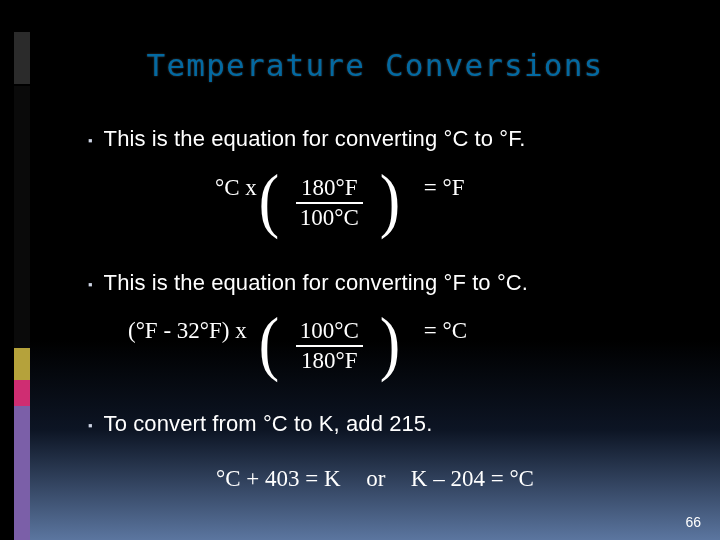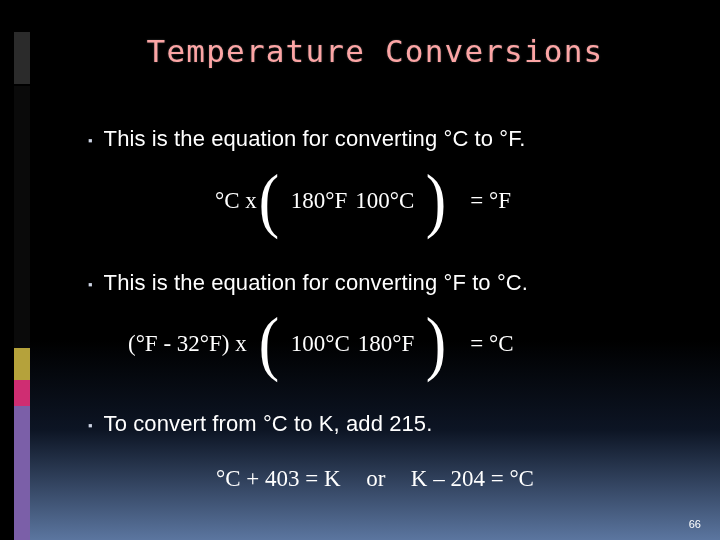--- a/index.html
+++ b/index.html
@@ -71,24 +71,24 @@
   }
   #seg-bluegray {
     top: 86px;
     height: 262px;
     background: #0a0a0a;
   }
   
   #title {
     position: absolute;
     left: 30px;
-    top: 33px;
+    top: 47px;
     width: 690px;
     text-align: center;
-    color: #fca5a5;
+    color: #0369a1;
     font-family: "DejaVu Sans Mono", monospace;
     font-size: 31px;
     letter-spacing: 1.2px;
     font-weight: normal;
     text-shadow: 0 0 2px rgba(255,255,255,0.25);
   }
   
   .bullet-row {
     position: absolute;
     display: flex;
@@ -110,40 +110,39 @@
   #bullet1 { left: 88px; top: 126px; }
   #bullet2 { left: 88px; top: 270px; }
   #bullet3 { left: 88px; top: 411px; }
 
   
   .equation {
     position: absolute;
     color: #ffffff;
     font-family: "Liberation Serif", serif;
     display: flex;
-    align-items: center;
   }
   .eq-text {
     font-size: 23px;
     white-space: nowrap;
   }
   .paren {
     font-family: "Liberation Serif", serif;
     font-size: 72px;
     line-height: 0.72;
     font-weight: normal;
     color: #ffffff;
     display: inline-block;
     transform: scaleX(0.85);
   }
   .fraction {
     display: inline-flex;
-    flex-direction: row;
+    flex-direction: column;
     align-items: center;
-    margin: 0 6px;
+    margin: 0 15px;
   }
   .frac-num, .frac-den {
     font-size: 23px;
     line-height: 1.14;
     white-space: nowrap;
     padding: 0 4px;
   }
   .frac-bar {
     width: 100%;
     height: 2px;
@@ -168,21 +167,21 @@
     font-family: "Liberation Serif", serif;
     font-size: 23px;
   }
   #equation3 .gap { display: inline-block; width: 14px; }
 
   #page-number {
     position: absolute;
     right: 19px;
     bottom: 10px;
     color: #ffffff;
-    font-size: 11px;
+    font-size: 14px;
     font-family: "Liberation Sans", sans-serif;
   }
 </style>
 </head>
 <body>
 
 <div id="slide">
 
   <div id="bottom-wash"></div>
 

